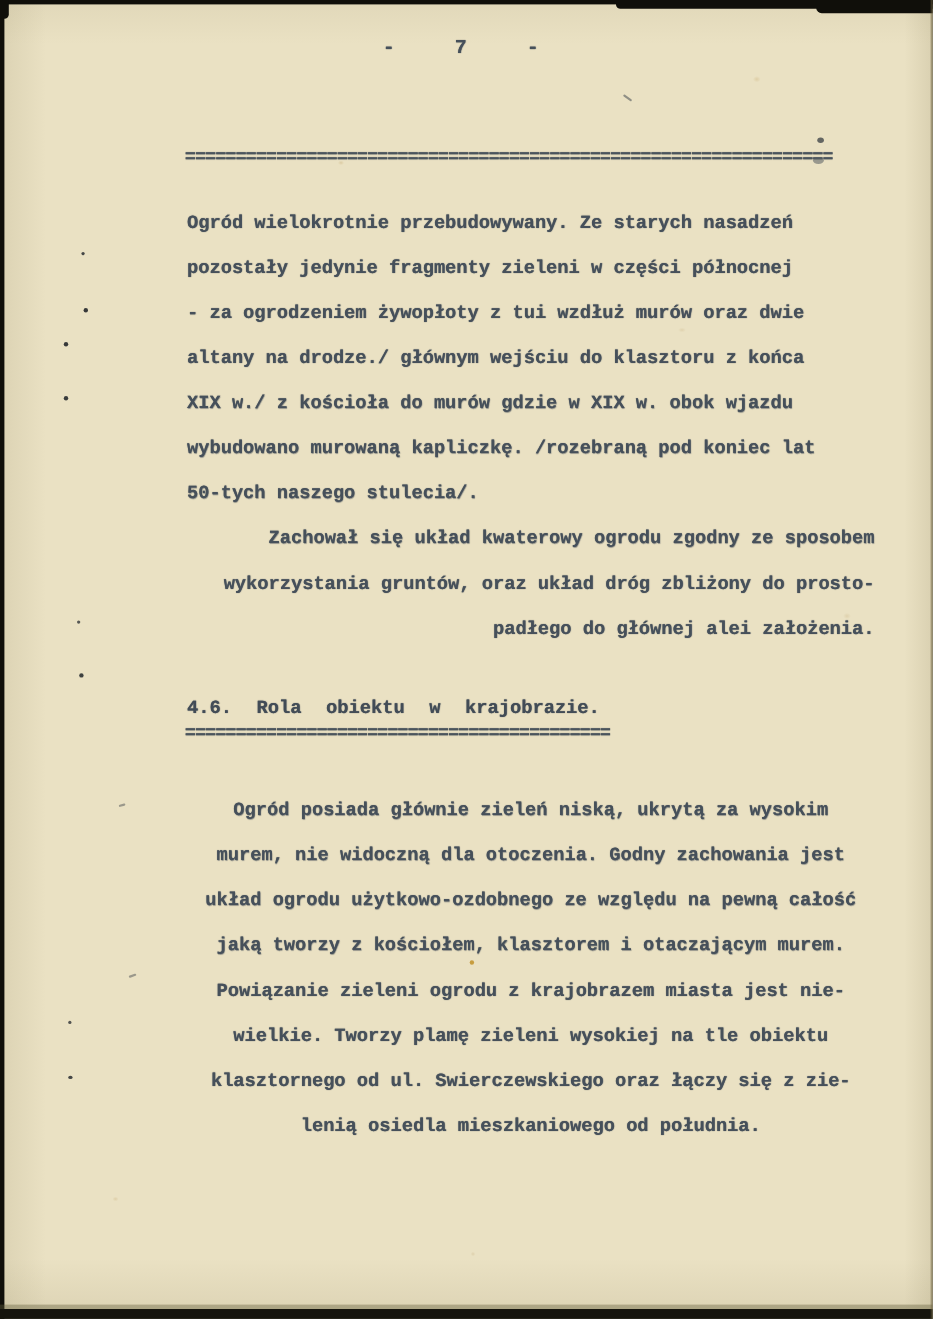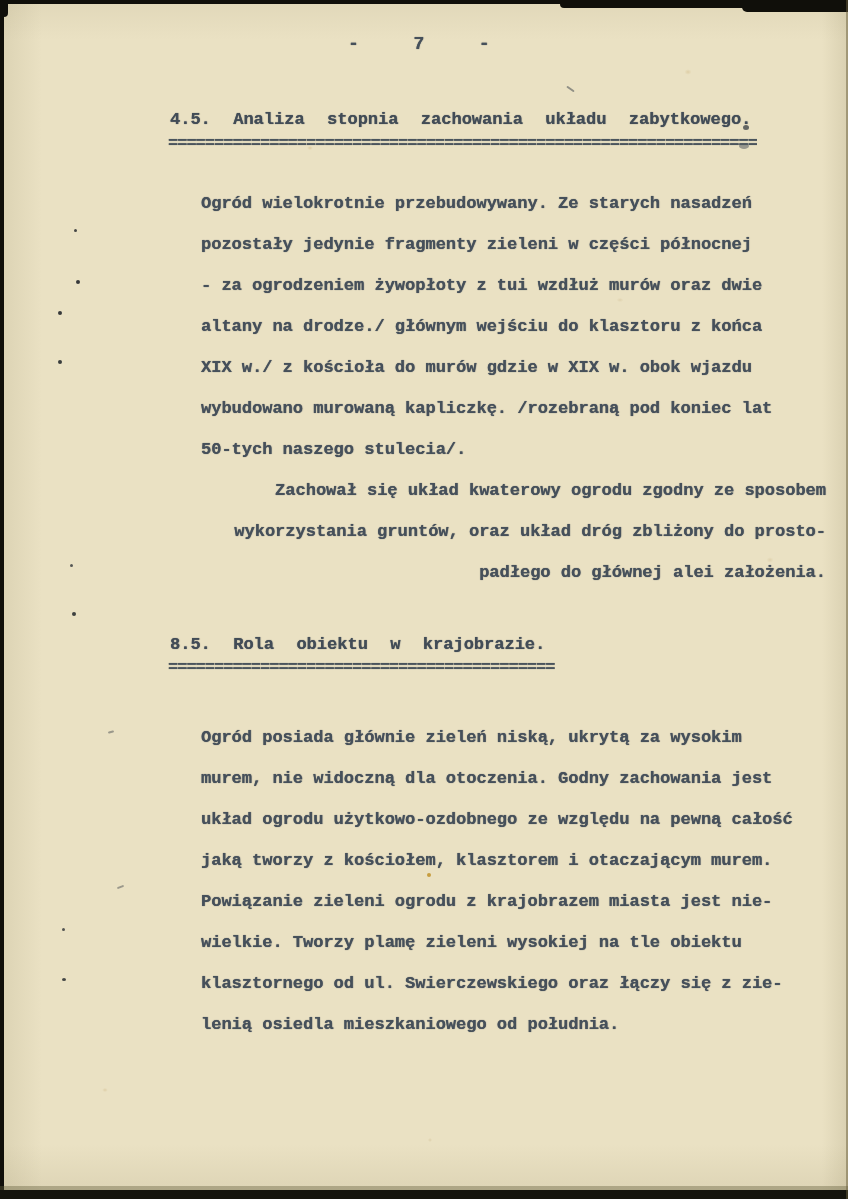--- a/index.html
+++ b/index.html
@@ -71,61 +71,59 @@
   }
   .rule-45 { left: 168px; top: 137px; width: 589px; }
   .rule-46 { left: 168px; top: 661px; width: 387px; }
   .para {
     position: absolute;
     left: 170px;
     width: 625px;
     font-size: 17px;
     line-height: 41px;
     white-space: pre-line;
-    margin-left: 31px;
   }
   .para-1 { top: 183px; }
   .para-2 { top: 470px; text-align: right; }
-  .para-3 { top: 717px; }
+  .para-3 { top: 717px; text-align: center; }
 
   
   .speck { position: absolute; border-radius: 50%; }
 </style>
 </head>
 <body>
 
 <div class="scan">
 
   <div class="edge edge-top"></div>
   <div class="edge edge-top-right"></div>
   <div class="edge edge-top-corner"></div>
   <div class="edge edge-left"></div>
   <div class="edge edge-left-notch"></div>
   <div class="edge-bottom-fade edge"></div>
   <div class="edge edge-bottom"></div>
   <div class="edge edge-right"></div>
 
   <div class="type page-number">-  7  -</div>
 
-  <div class="type heading heading-45">4.5.  Analiza  stopnia  zachowania  układu  zabytkowego.</div>
   <div class="rule rule-45">================================================================================</div>
 
   <div class="type para para-1">Ogród wielokrotnie przebudowywany. Ze starych nasadzeń
 pozostały jedynie fragmenty zieleni w części północnej
 - za ogrodzeniem żywopłoty z tui wzdłuż murów oraz dwie
 altany na drodze./ głównym wejściu do klasztoru z końca
 XIX w./ z kościoła do murów gdzie w XIX w. obok wjazdu
 wybudowano murowaną kapliczkę. /rozebraną pod koniec lat
 50-tych naszego stulecia/.</div>
 
   <div class="type para para-2">Zachował się układ kwaterowy ogrodu zgodny ze sposobem
 wykorzystania gruntów, oraz układ dróg zbliżony do prosto-
 padłego do głównej alei założenia.</div>
 
-  <div class="type heading heading-46">8.5.  Rola  obiektu  w  krajobrazie.</div>
+  <div class="type heading heading-46">4.6.  Rola  obiektu  w  krajobrazie.</div>
   <div class="rule rule-46">================================================================================</div>
 
   <div class="type para para-3">Ogród posiada głównie zieleń niską, ukrytą za wysokim
 murem, nie widoczną dla otoczenia. Godny zachowania jest
 układ ogrodu użytkowo-ozdobnego ze względu na pewną całość
 jaką tworzy z kościołem, klasztorem i otaczającym murem.
 Powiązanie zieleni ogrodu z krajobrazem miasta jest nie-
 wielkie. Tworzy plamę zieleni wysokiej na tle obiektu
 klasztornego od ul. Swierczewskiego oraz łączy się z zie-
 lenią osiedla mieszkaniowego od południa.</div>

